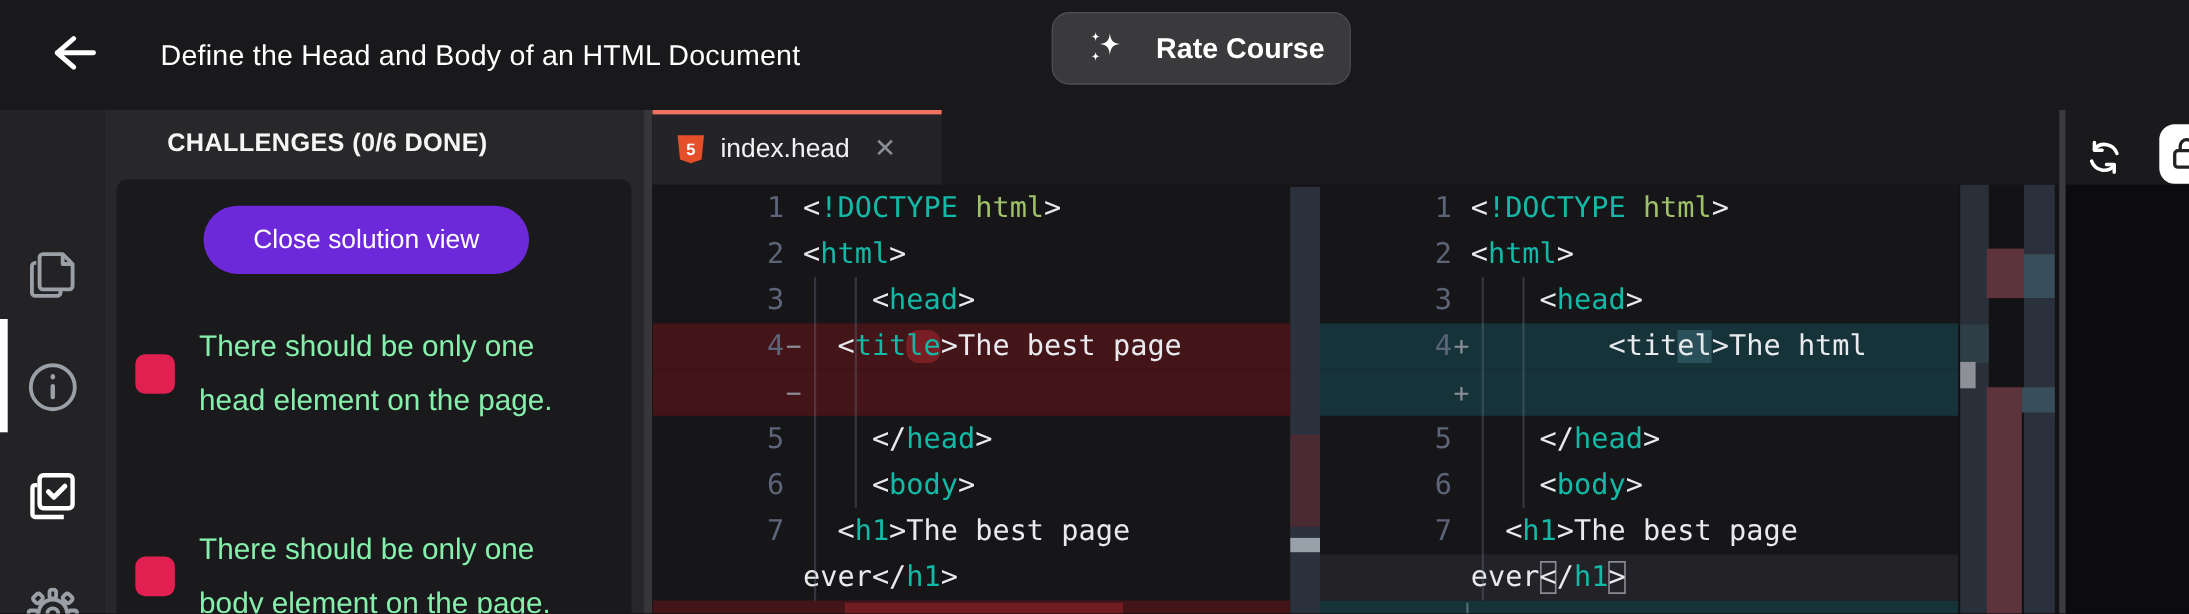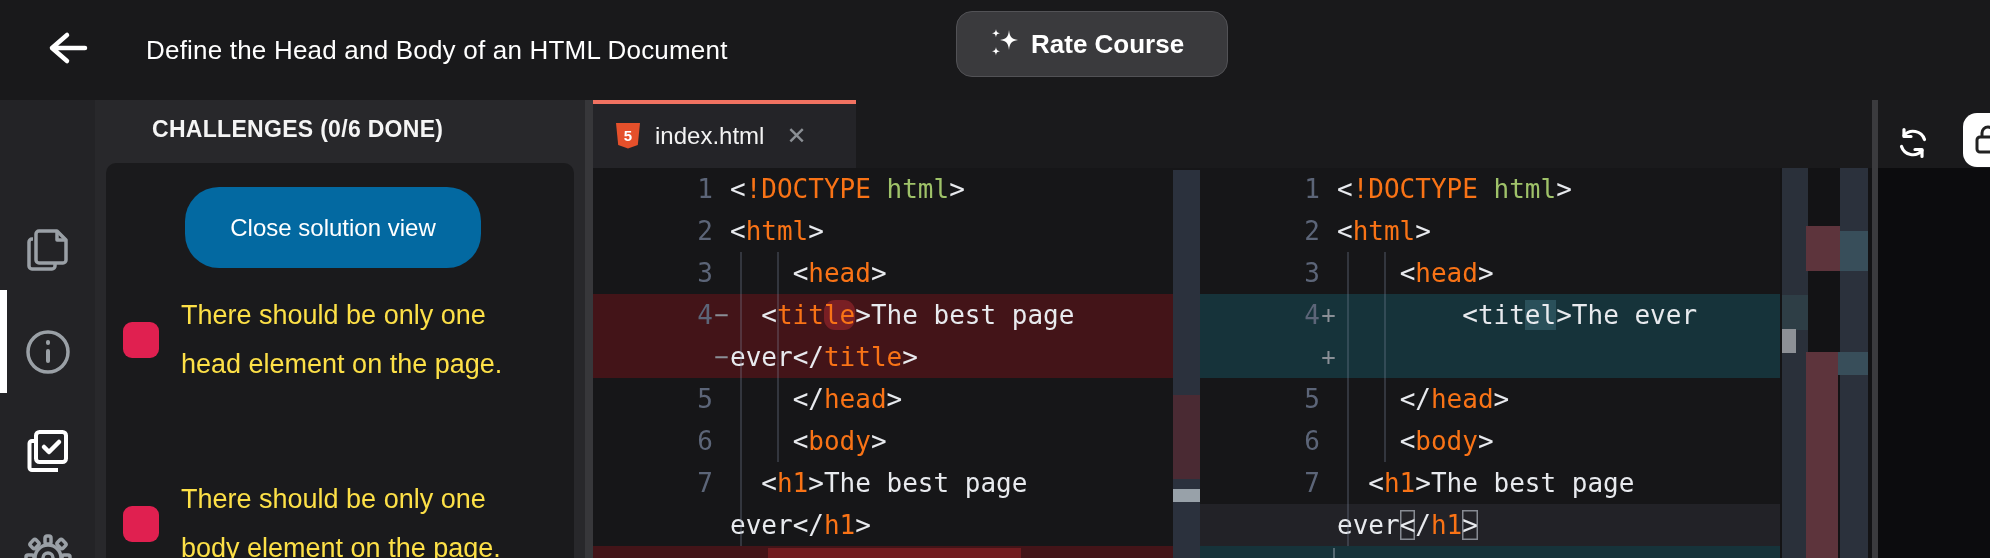--- a/index.html
+++ b/index.html
@@ -4,36 +4,36 @@
 <style>
   * { margin:0; padding:0; box-sizing:border-box; }
   html,body { background:#0c0c0e; }
   body { font-family:"Liberation Sans", sans-serif; }
   #screen { position:relative; width:1990px; height:558px; overflow:hidden; background:#0c0c0e; }
 
   
   #app-header { position:absolute; left:0; top:0; width:1990px; height:100px; background:#19191b; }
   #back-btn { position:absolute; left:44px; top:24px; width:48px; height:48px; display:flex; align-items:center; justify-content:center; cursor:pointer; }
   #page-title { position:absolute; left:146px; top:0; height:100px; display:flex; align-items:center; color:#fff; font-size:26px; font-weight:normal; letter-spacing:.2px; }
-  #rate-btn { position:absolute; left:956px; top:11px; width:272px; height:66px; background:#3a3a3d; border:1px solid #525256; border-radius:16px; display:flex; align-items:center; gap:8px; padding-left:30px; cursor:pointer; }
+  #rate-btn { position:absolute; left:956px; top:11px; width:272px; height:66px; background:#3a3a3d; border:1px solid #525256; border-radius:16px; display:flex; align-items:center; gap:28px; padding-left:30px; cursor:pointer; }
   #rate-btn span { color:#fff; font-size:26px; font-weight:600; }
 
   
   #sidebar { position:absolute; left:0; top:100px; width:95px; height:458px; background:#232326; }
   .side-icon { position:absolute; left:0; width:95px; height:60px; display:flex; align-items:center; justify-content:center; cursor:pointer; }
   #active-bar { position:absolute; left:0; top:190px; width:7px; height:103px; background:#fff; }
 
   
   #challenges { position:absolute; left:95px; top:100px; width:490px; height:458px; background:#28282b; }
   #challenges-title { position:absolute; left:18px; top:16px; color:#f5f5f5; font-size:23px; font-weight:bold; letter-spacing:.3px;margin-left:39px; }
   #challenges-body { position:absolute; left:11px; top:63px; width:468px; height:395px; background:#1a1a1c; border-radius:10px 10px 0 0; overflow:hidden; }
-  #close-solution-btn { position:absolute; left:79px; top:24px; width:296px; height:81px; border-radius:34px; background:#0369a1; border:none; color:#fff; font-size:24px; font-family:"Liberation Sans",sans-serif; cursor:pointer; }
+  #close-solution-btn { position:absolute; left:79px; top:24px; width:296px; height:62px; border-radius:34px; background:#6d28d9; border:none; color:#fff; font-size:24px; font-family:"Liberation Sans",sans-serif; cursor:pointer; }
   .challenge-item { position:absolute; left:17px; width:430px; display:flex; align-items:center; gap:22px; }
   .challenge-box { flex:0 0 36px; width:36px; height:36px; border-radius:9px; background:#e02050; }
-  .challenge-text { color:#fde047; font-size:27px; line-height:49px; width:340px; }
+  .challenge-text { color:#86efac; font-size:27px; line-height:49px; width:340px; }
   #item-0 { top:128px; }
   #item-1 { top:312px; }
 
   
   #divider-left  { position:absolute; left:585px; top:100px; width:8px; height:458px; background:#37373a; }
   #divider-right { position:absolute; left:1872px; top:100px; width:6px; height:458px; background:#3b3b3e; }
 
   
   #editor { position:absolute; left:593px; top:100px; width:1279px; height:458px; background:#1a1a1c; overflow:hidden; }
   #tab { position:absolute; left:0; top:0; width:263px; height:68px; background:#242428; border-top:4px solid #f17261; display:flex; align-items:center; cursor:pointer; }
@@ -47,21 +47,21 @@
   #pane-left  { left:0; }
   #pane-right { left:607px; }
   .code-row { display:flex; height:42px; align-items:center; font-family:"DejaVu Sans Mono", monospace; font-size:26px; }
   .code-row .ln   { flex:0 0 120px; text-align:right; color:#5c6578; }
   .code-row .sign { flex:0 0 17px;  text-align:center; color:#8a8f96; font-size:24px; }
   .code-row pre   { font-family:inherit; white-space:pre; flex:1; }
   .code-row.del { background:#431418; }
   .code-row.add { background:#16333a; }
   .code-row.cur { background:#222227; }
   .tk-p { color:#e8eaee; } .tk-x { color:#e8eaee; }
-  .tk-t { color:#f97316; } .tk-g { color:#9fc269; }
+  .tk-t { color:#14b8a6; } .tk-g { color:#9fc269; }
   .hd { background:#791f24;border-radius:11px; } .ha { background:#2a505a; }
   .bx { box-shadow: inset 0 0 0 1.5px #868a92; }
 
   .guide { position:absolute; width:1.5px; background:rgba(130,140,160,.28); }
 
   
   #frag-del-inline { position:absolute; left:175px; top:380px; width:253px; height:10px; background:#701c20; }
   #frag-add-guide  { position:absolute; left:133px; top:380px; width:2px;  height:10px; background:rgba(160,170,185,.45); }
 
   
@@ -162,21 +162,21 @@
   <div id="divider-left"></div>
 
   <div id="editor">
     <div id="tab">
       <span id="tab-html-icon">
         <svg width="26" height="28" viewBox="0 0 26 28">
           <path d="M1 1 h24 l-2.2 22 L13 26.5 L3.2 23 Z" fill="#e5502b"></path>
           <text x="13" y="19" text-anchor="middle" font-family="Liberation Sans, sans-serif" font-size="15" font-weight="bold" fill="#ffffff">5</text>
         </svg>
       </span>
-      <span class="tab-label">index.html</span>
+      <span class="tab-label">index.head</span>
       <span class="tab-close">✕</span>
     </div>
 
     <div id="code-bg"></div>
 
     <div class="pane" id="pane-left">
       <div class="guide" style="left:147px; top:84px; height:294px;"></div>
       <div class="guide" style="left:184px; top:84px; height:210px;"></div>
       <div id="frag-del-inline"></div>
     <div class="code-row">
@@ -195,21 +195,20 @@
           <pre><span class="tk-p">    </span><span class="tk-p">&lt;</span><span class="tk-t">head</span><span class="tk-p">&gt;</span></pre>
         </div>
         <div class="code-row del">
           <span class="ln">4</span>
           <span class="sign">−</span>
           <pre><span class="tk-p">  </span><span class="tk-p">&lt;</span><span class="tk-t">tit</span><span class="tk-t hd">le</span><span class="tk-p">&gt;</span><span class="tk-x">The best page </span></pre>
         </div>
         <div class="code-row del">
           <span class="ln"></span>
           <span class="sign">−</span>
-          <pre><span class="tk-x">ever</span><span class="tk-p">&lt;/</span><span class="tk-t">title</span><span class="tk-p">&gt;</span></pre>
         </div>
         <div class="code-row">
           <span class="ln">5</span>
           <span class="sign"></span>
           <pre><span class="tk-p">    </span><span class="tk-p">&lt;/</span><span class="tk-t">head</span><span class="tk-p">&gt;</span></pre>
         </div>
         <div class="code-row">
           <span class="ln">6</span>
           <span class="sign"></span>
           <pre><span class="tk-p">    </span><span class="tk-p">&lt;</span><span class="tk-t">body</span><span class="tk-p">&gt;</span></pre>
@@ -252,21 +251,21 @@
           <pre><span class="tk-p">&lt;</span><span class="tk-t">html</span><span class="tk-p">&gt;</span></pre>
         </div>
         <div class="code-row">
           <span class="ln">3</span>
           <span class="sign"></span>
           <pre><span class="tk-p">    </span><span class="tk-p">&lt;</span><span class="tk-t">head</span><span class="tk-p">&gt;</span></pre>
         </div>
         <div class="code-row add">
           <span class="ln">4</span>
           <span class="sign">+</span>
-          <pre><span class="tk-x">        </span><span class="tk-x">&lt;tit</span><span class="tk-x ha">el</span><span class="tk-x">&gt;</span><span class="tk-x">The ever </span></pre>
+          <pre><span class="tk-x">        </span><span class="tk-x">&lt;tit</span><span class="tk-x ha">el</span><span class="tk-x">&gt;</span><span class="tk-x">The html </span></pre>
         </div>
         <div class="code-row add">
           <span class="ln"></span>
           <span class="sign">+</span>
         </div>
         <div class="code-row">
           <span class="ln">5</span>
           <span class="sign"></span>
           <pre><span class="tk-p">    </span><span class="tk-p">&lt;/</span><span class="tk-t">head</span><span class="tk-p">&gt;</span></pre>
         </div>

